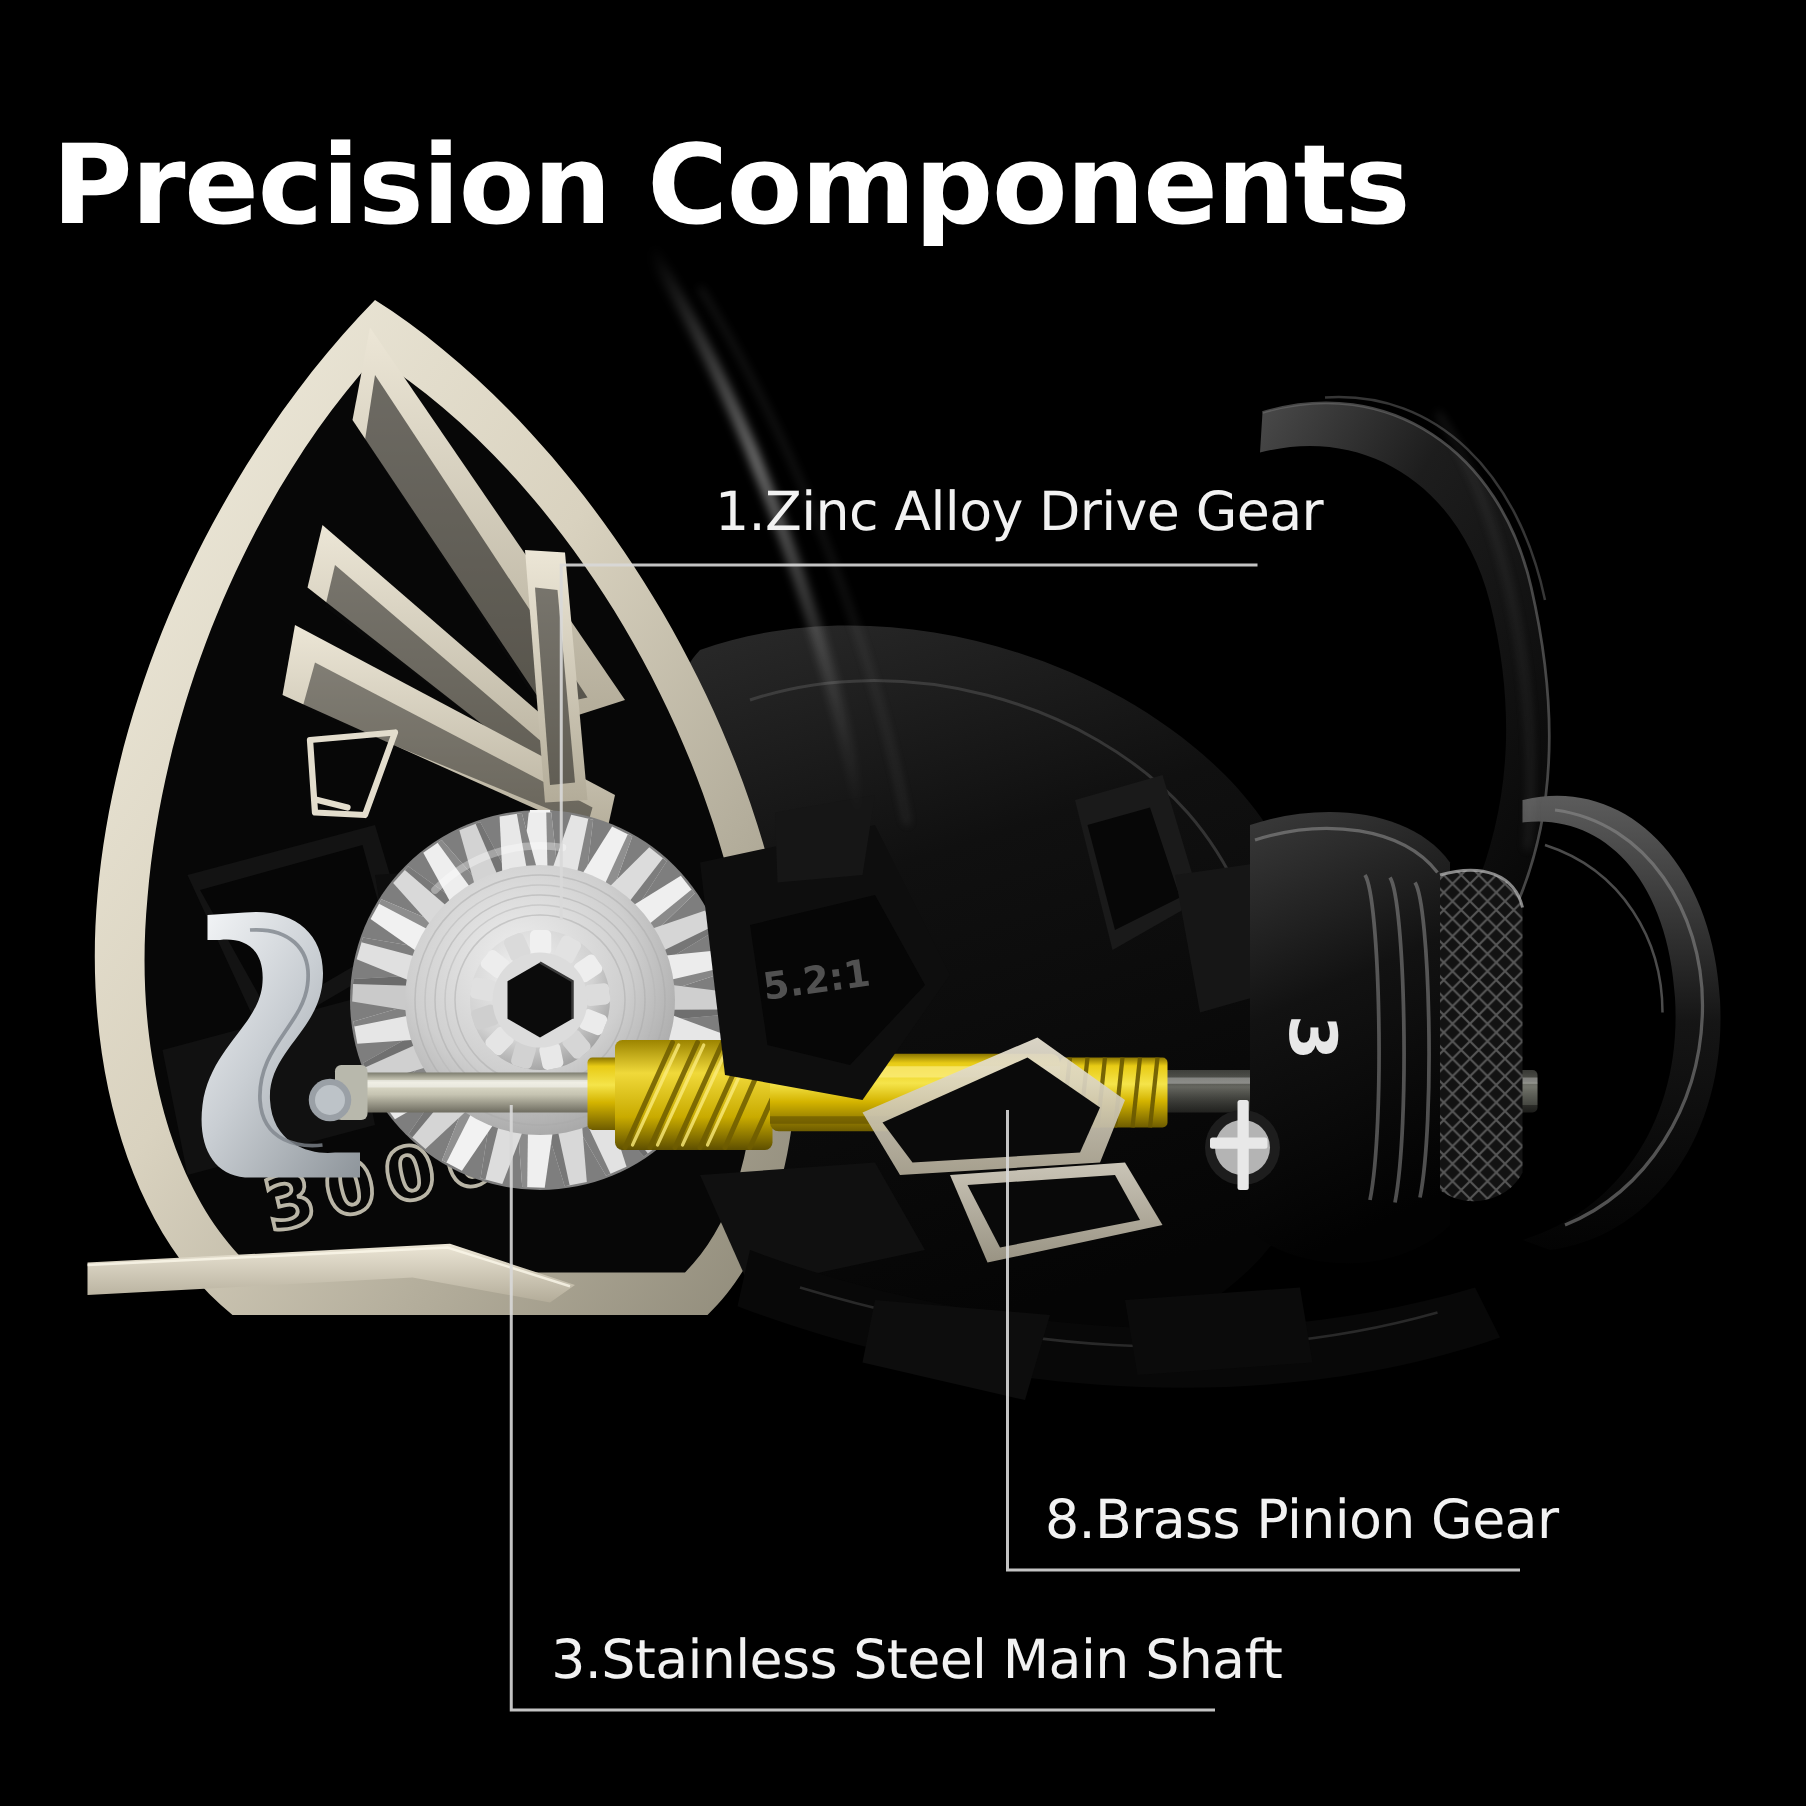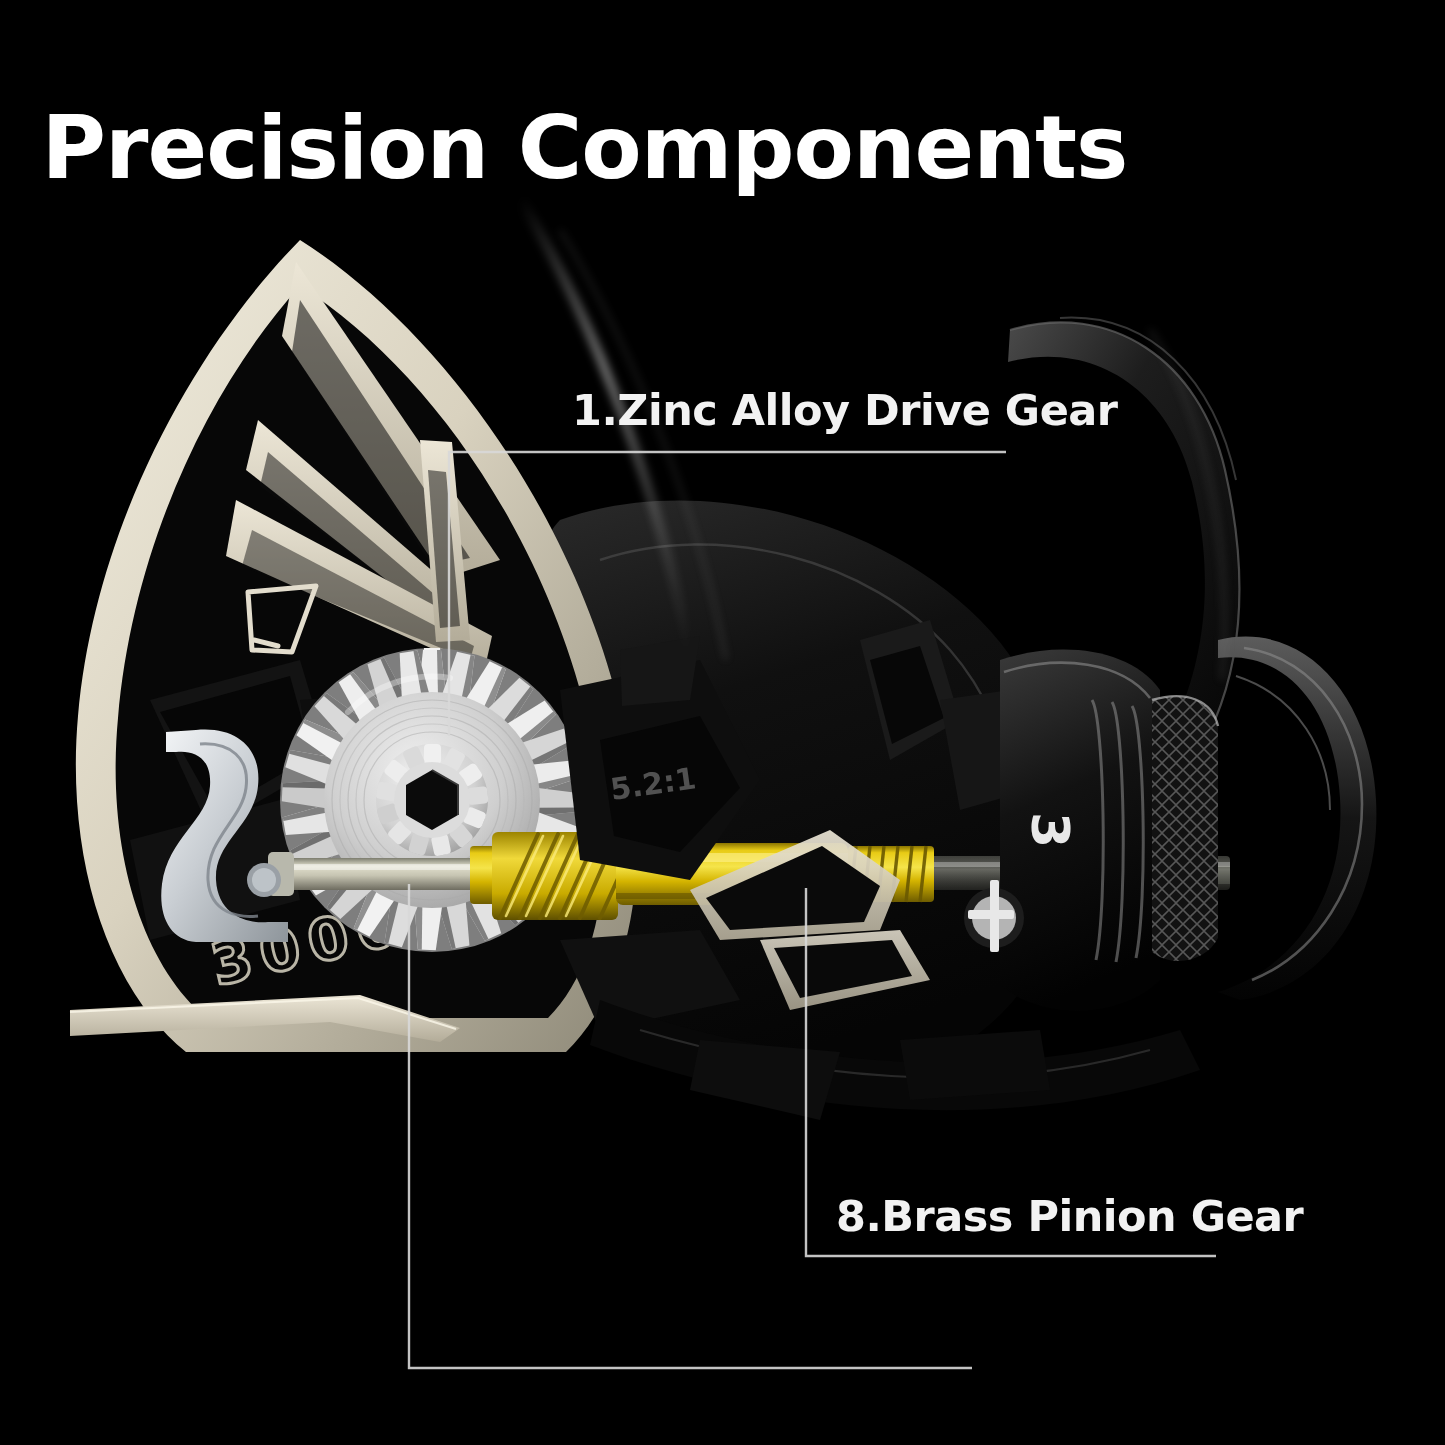--- a/index.html
+++ b/index.html
@@ -32,21 +32,21 @@
     font-weight: bold;
     font-size: 88px;
     letter-spacing: -1px;
     line-height: 1;
     white-space: nowrap;
   }
   .callout {
     position: absolute;
     color: #f2f2f2;
     font-family: "DejaVu Sans", sans-serif;
-    font-weight: 700;
+    font-weight: 400;
     font-size: 43px;
     line-height: 1;
     white-space: nowrap;
     letter-spacing: -0.5px;
   }
   #callout-1 { left: 572px; top: 389px; }
   #callout-2 { left: 836px; top: 1195px; }
   #callout-3 { left: 441px; top: 1307px; }
 </style>
 </head>
@@ -528,14 +528,15 @@
       <path d="M972 1368 L409 1368 L409 884"></path>
     </g>
   </svg>
 
   <div class="title">Precision Components</div>
 
   <div class="callout" id="callout-1">1.Zinc Alloy Drive Gear</div>
 
   <div class="callout" id="callout-2">8.Brass Pinion Gear</div>
 
+  <div class="callout" id="callout-3">3.Stainless Steel Main Shaft</div>
 
 </div>
 
 </body></html>

